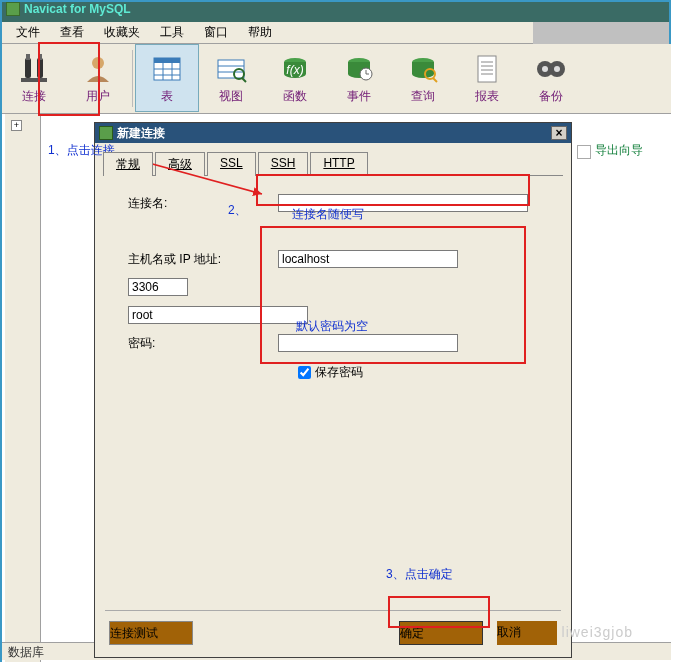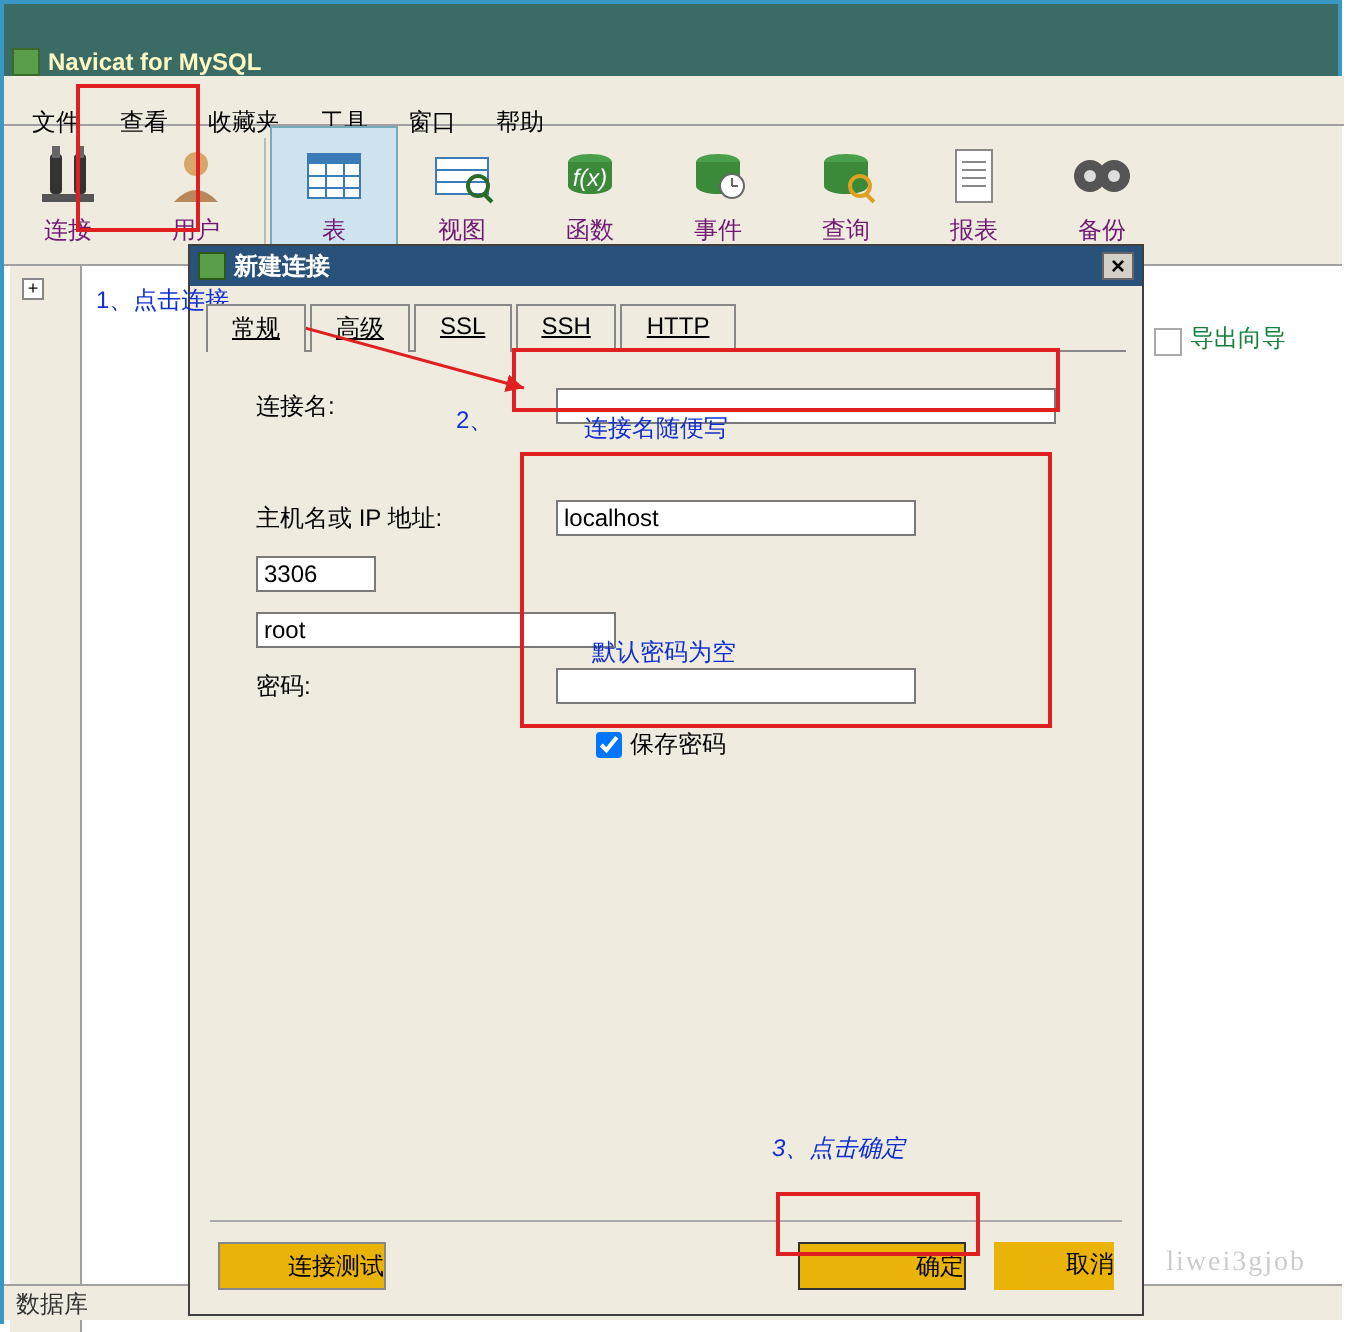--- a/index.html
+++ b/index.html
@@ -1,20 +1,20 @@
 <!DOCTYPE html>
 <html><head>
 <meta charset="utf-8">
 <style>
 * { margin:0; padding:0; box-sizing:border-box; font-family:"SimSun","Microsoft YaHei",sans-serif; font-size:12px; }
 body { background:#fff; width:675px; height:666px; position:relative; overflow:hidden; }
 .outer { border:2px solid #3a98c5; width:671px; height:662px; background:#c0c0c0; position:relative; }
-.titlebar { background:#3a6b65; color:#fef9c3; height:36px; display:flex; align-items:flex-end; padding:0 4px; font-family:"Courier New",monospace; font-size:13px; font-weight:bold; }
+.titlebar { background:#3a6b65; color:#5eead4; height:20px; display:flex; align-items:flex-start; padding:0 4px; font-family:"Courier New",monospace; font-size:13px; font-weight:bold; }
 .titlebar .tb-icon { width:14px; height:14px; background:#5a9e4a; border:1px solid #3a6b2a; margin-right:4px; }
-.menubar { background:#efebde; height:22px; display:flex; padding:12px 4px; border-bottom:1px solid #a0a0a0; width:670px; }
+.menubar { background:#efebde; height:22px; display:flex; align-items:center; padding:0 4px; border-bottom:1px solid #a0a0a0; width:531px; }
 .menubar span { padding:3px 10px; color:#000; }
 .toolbar { background:#efebde; height:70px; display:flex; border-bottom:1px solid #a0a0a0; width:669px; }
 .tbtn { display:flex; flex-direction:column; align-items:center; justify-content:center; width:64px; height:68px; color:#701a75; }
 .tbtn .ic { width:34px; height:34px; display:flex; align-items:center; justify-content:center; margin-bottom:2px; }
 .tbtn svg { width:34px; height:34px; }
 .sep { width:1px; background:#bbb; margin:6px 2px; }
 .red-box { border:2px solid #e02020; position:absolute; pointer-events:none; }
 .below { background:#fff; height:548px; width:669px; position:relative; }
 .sidebar-strip { position:absolute; left:3px; top:0; width:36px; height:548px; background:#efebde; border-right:1px solid #a0a0a0; }
 .tree-plus { position:absolute; left:6px; top:6px; width:11px; height:11px; border:1px solid #888; background:#fff; font-size:9px; line-height:9px; text-align:center; }
@@ -28,25 +28,25 @@
 .tab { border:1px solid #888; border-bottom:none; padding:3px 12px; background:#efebde; margin-right:2px; position:relative; top:1px; }
 .tab.active { background:#efebde; z-index:2; }
 .tabline { border-top:1px solid #888; margin:0 8px; }
 .form { padding:14px 33px; }
 .frow { display:flex; align-items:center; height:26px; margin-bottom:2px; }
 .flabel { width:150px; color:#000; }
 .finput { border:1px solid #7a7a7a; background:#fff; height:18px; padding:1px 3px; font-size:12px; }
 .chk { display:flex; align-items:center; margin-left:170px; margin-top:8px; }
 .chk input { margin-right:4px; }
 .dlg-btns { position:absolute; bottom:12px; left:0; right:0; display:flex; padding:0 14px; }
-.dlg-btns .b { width:84px; height:24px; border:1px solid #888; background:#eab308; text-align:right; line-height:22px; }
+.dlg-btns .b { width:84px; height:24px; border:1px solid #888; background:#a16207; text-align:left; line-height:22px; }
 .dlg-btns .spacer { flex:1; }
 .dlg-hr { position:absolute; bottom:46px; left:10px; right:10px; border-top:1px solid #aaa; }
 .ann { position:absolute; color:#1030d0; font-size:12px; pointer-events:none; }
-.watermark { position:absolute; right:16px; bottom:20px; color:#ccc; font-size:14px; font-family:Liberation Serif, serif; letter-spacing:1px; }
+.watermark { position:absolute; right:36px; bottom:20px; color:#ccc; font-size:14px; font-family:Liberation Sans, sans-serif; letter-spacing:1px; }
 .active-tb { background:#cfe3ef; border:1px solid #7ab; }
 svg.arrow { position:absolute; pointer-events:none; }
 .statusbar { position:absolute; left:0; bottom:0; width:669px; height:18px; background:#efebde; border-top:1px solid #a0a0a0; color:#333; padding:1px 6px; overflow:hidden; }
 </style>
 </head>
 <body>
 
 <div class="outer">
   <div class="titlebar">
     <span class="tb-icon"></span>
@@ -233,21 +233,21 @@
 
   <div class="red-box" style="left:36px; top:40px; width:62px; height:74px;"></div>
   <div class="red-box" style="left:254px; top:172px; width:274px; height:32px;"></div>
   <div class="red-box" style="left:258px; top:224px; width:266px; height:138px;"></div>
   <div class="red-box" style="left:386px; top:594px; width:102px; height:32px;"></div>
 
   <div class="ann" style="left:46px; top:140px;">1、点击连接</div>
   <div class="ann" style="left:226px; top:200px;">2、</div>
   <div class="ann" style="left:290px; top:204px;">连接名随便写</div>
   <div class="ann" style="left:294px; top:316px;">默认密码为空</div>
-  <div class="ann" style="left:384px; top:564px;font-style:italic;">3、点击确定</div>
+  <div class="ann" style="left:384px; top:564px;">3、点击确定</div>
 
   <svg class="arrow" style="left:110px; top:148px; width:160px; height:60px;">
     <defs>
         <marker id="ah" markerWidth="8" markerHeight="8" refX="6" refY="3" orient="auto">
           <path d="M0,0 L6,3 L0,6 Z" fill="#e02020"></path>
         </marker>
       </defs>
     <line x1="4" y1="4" x2="150" y2="44" stroke="#e02020" stroke-width="1.5" marker-end="url(#ah)"></line>
   </svg>
 

